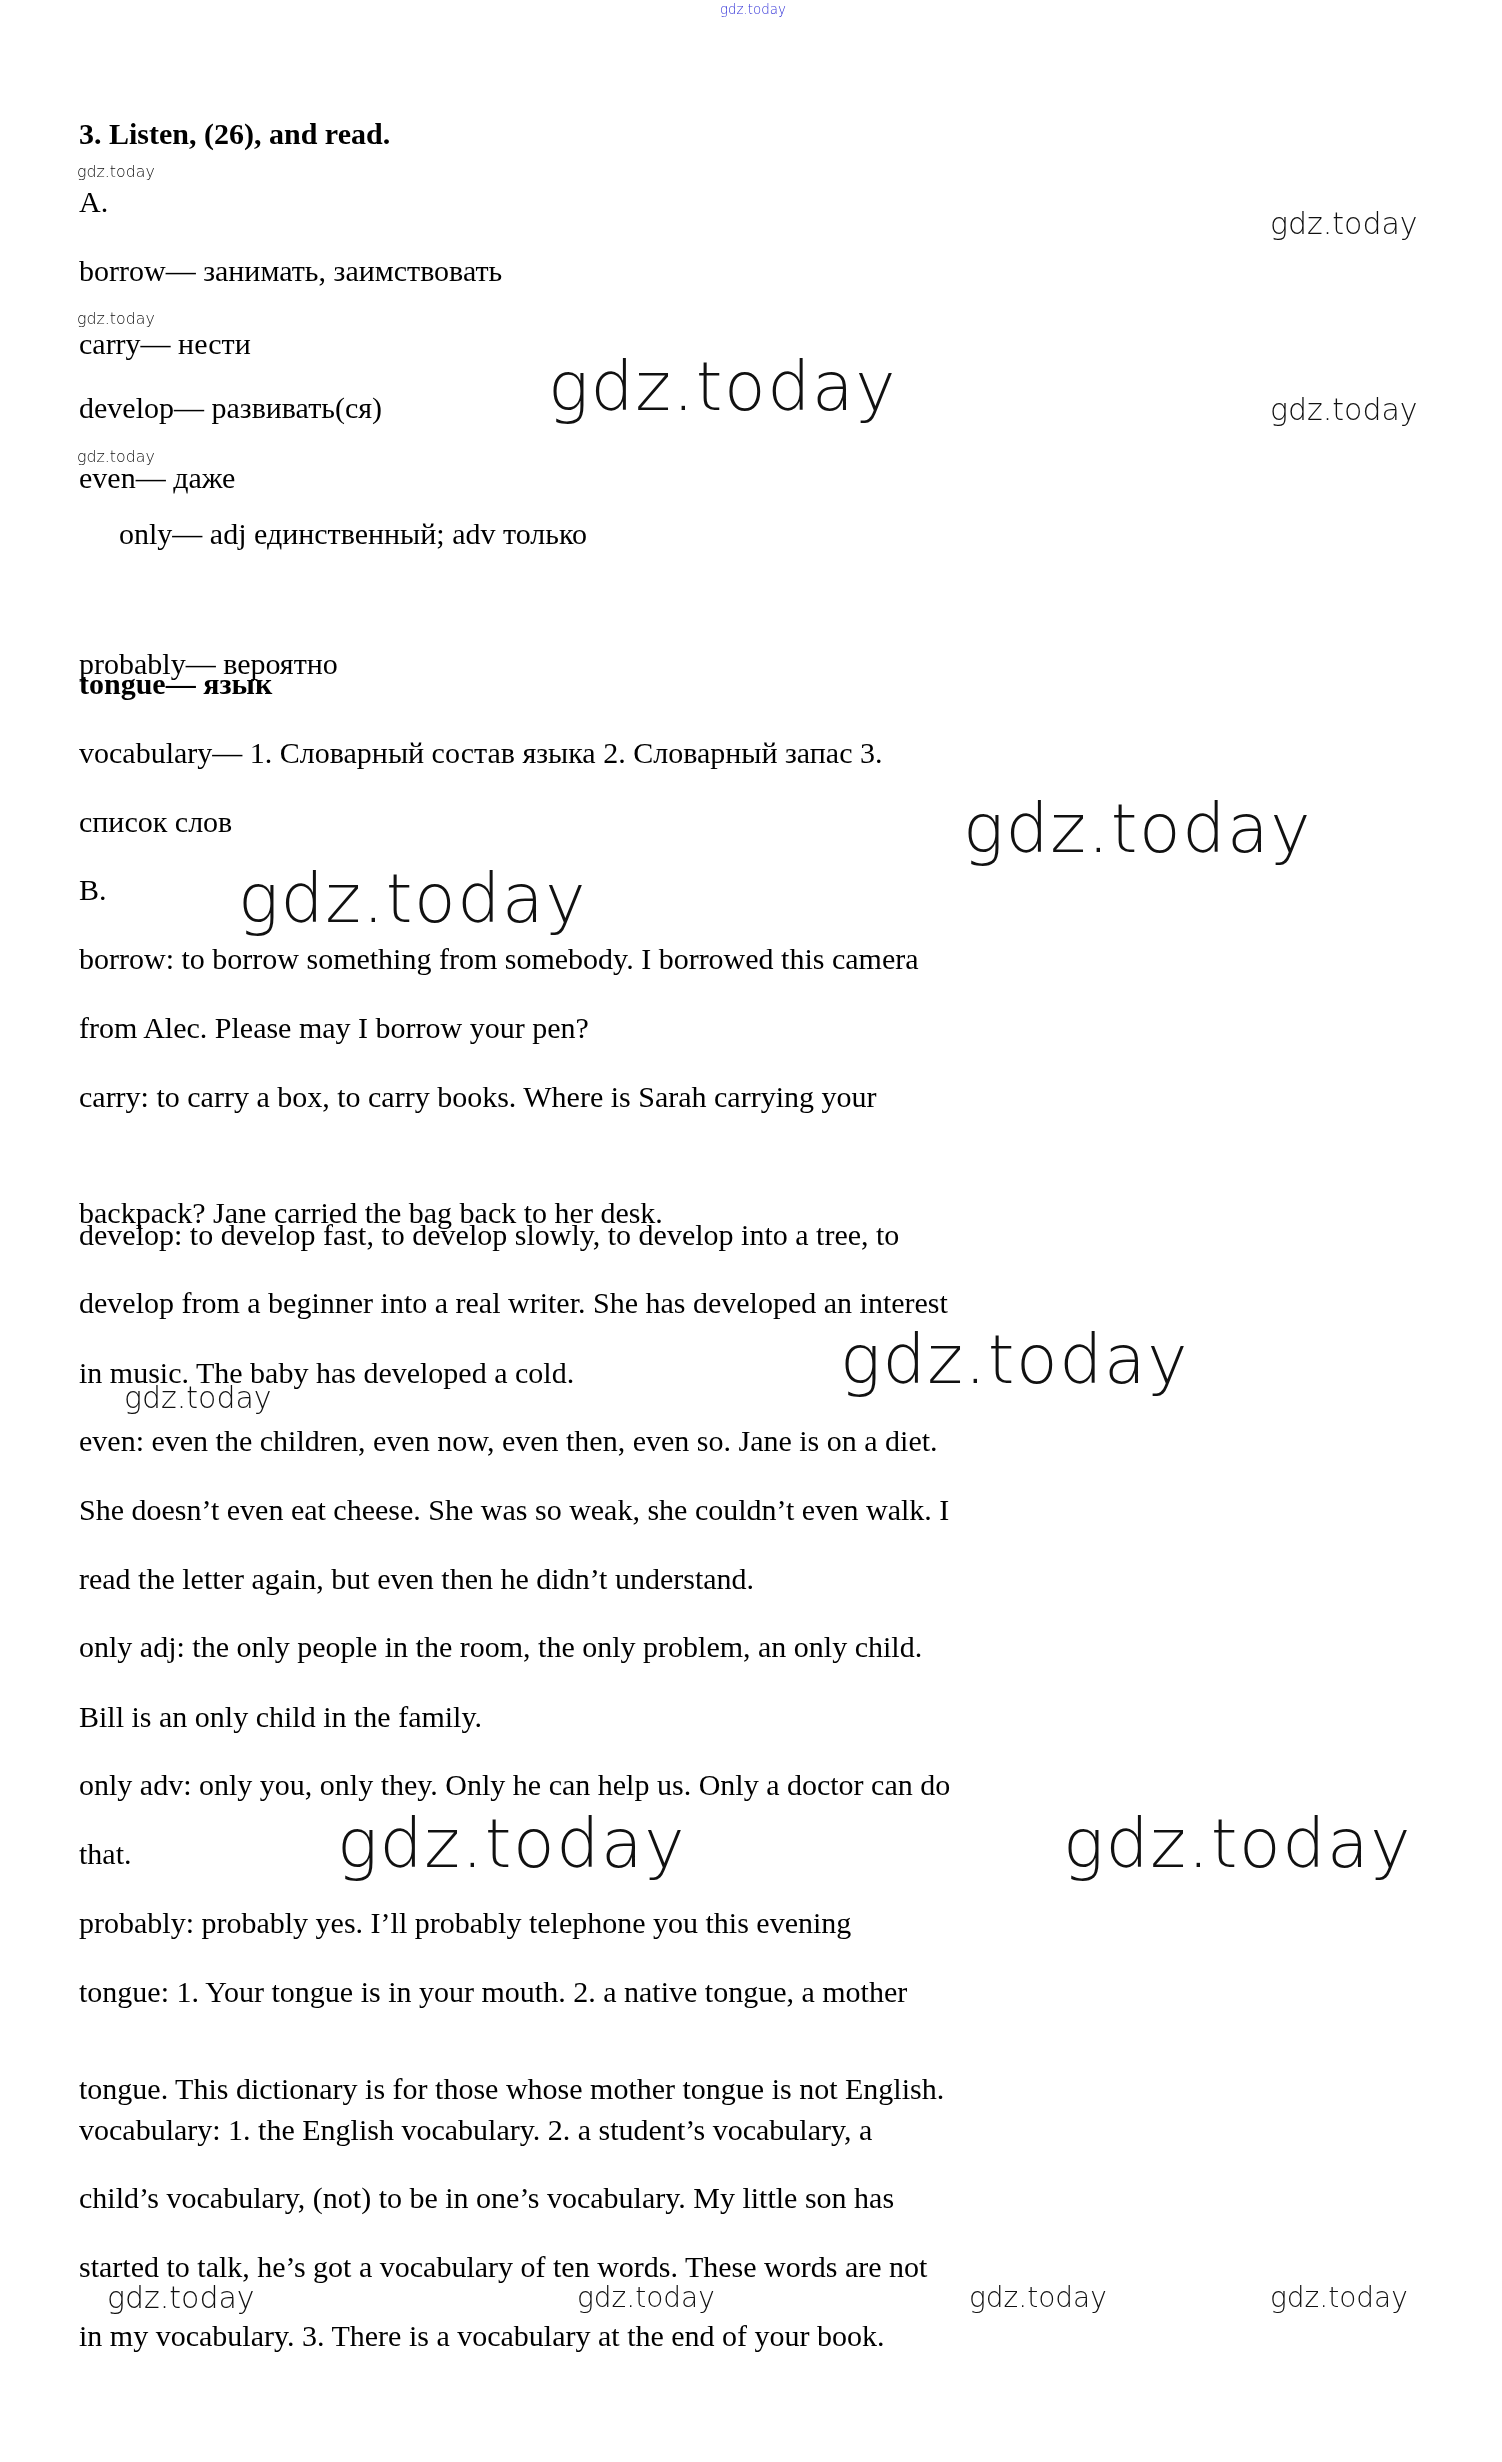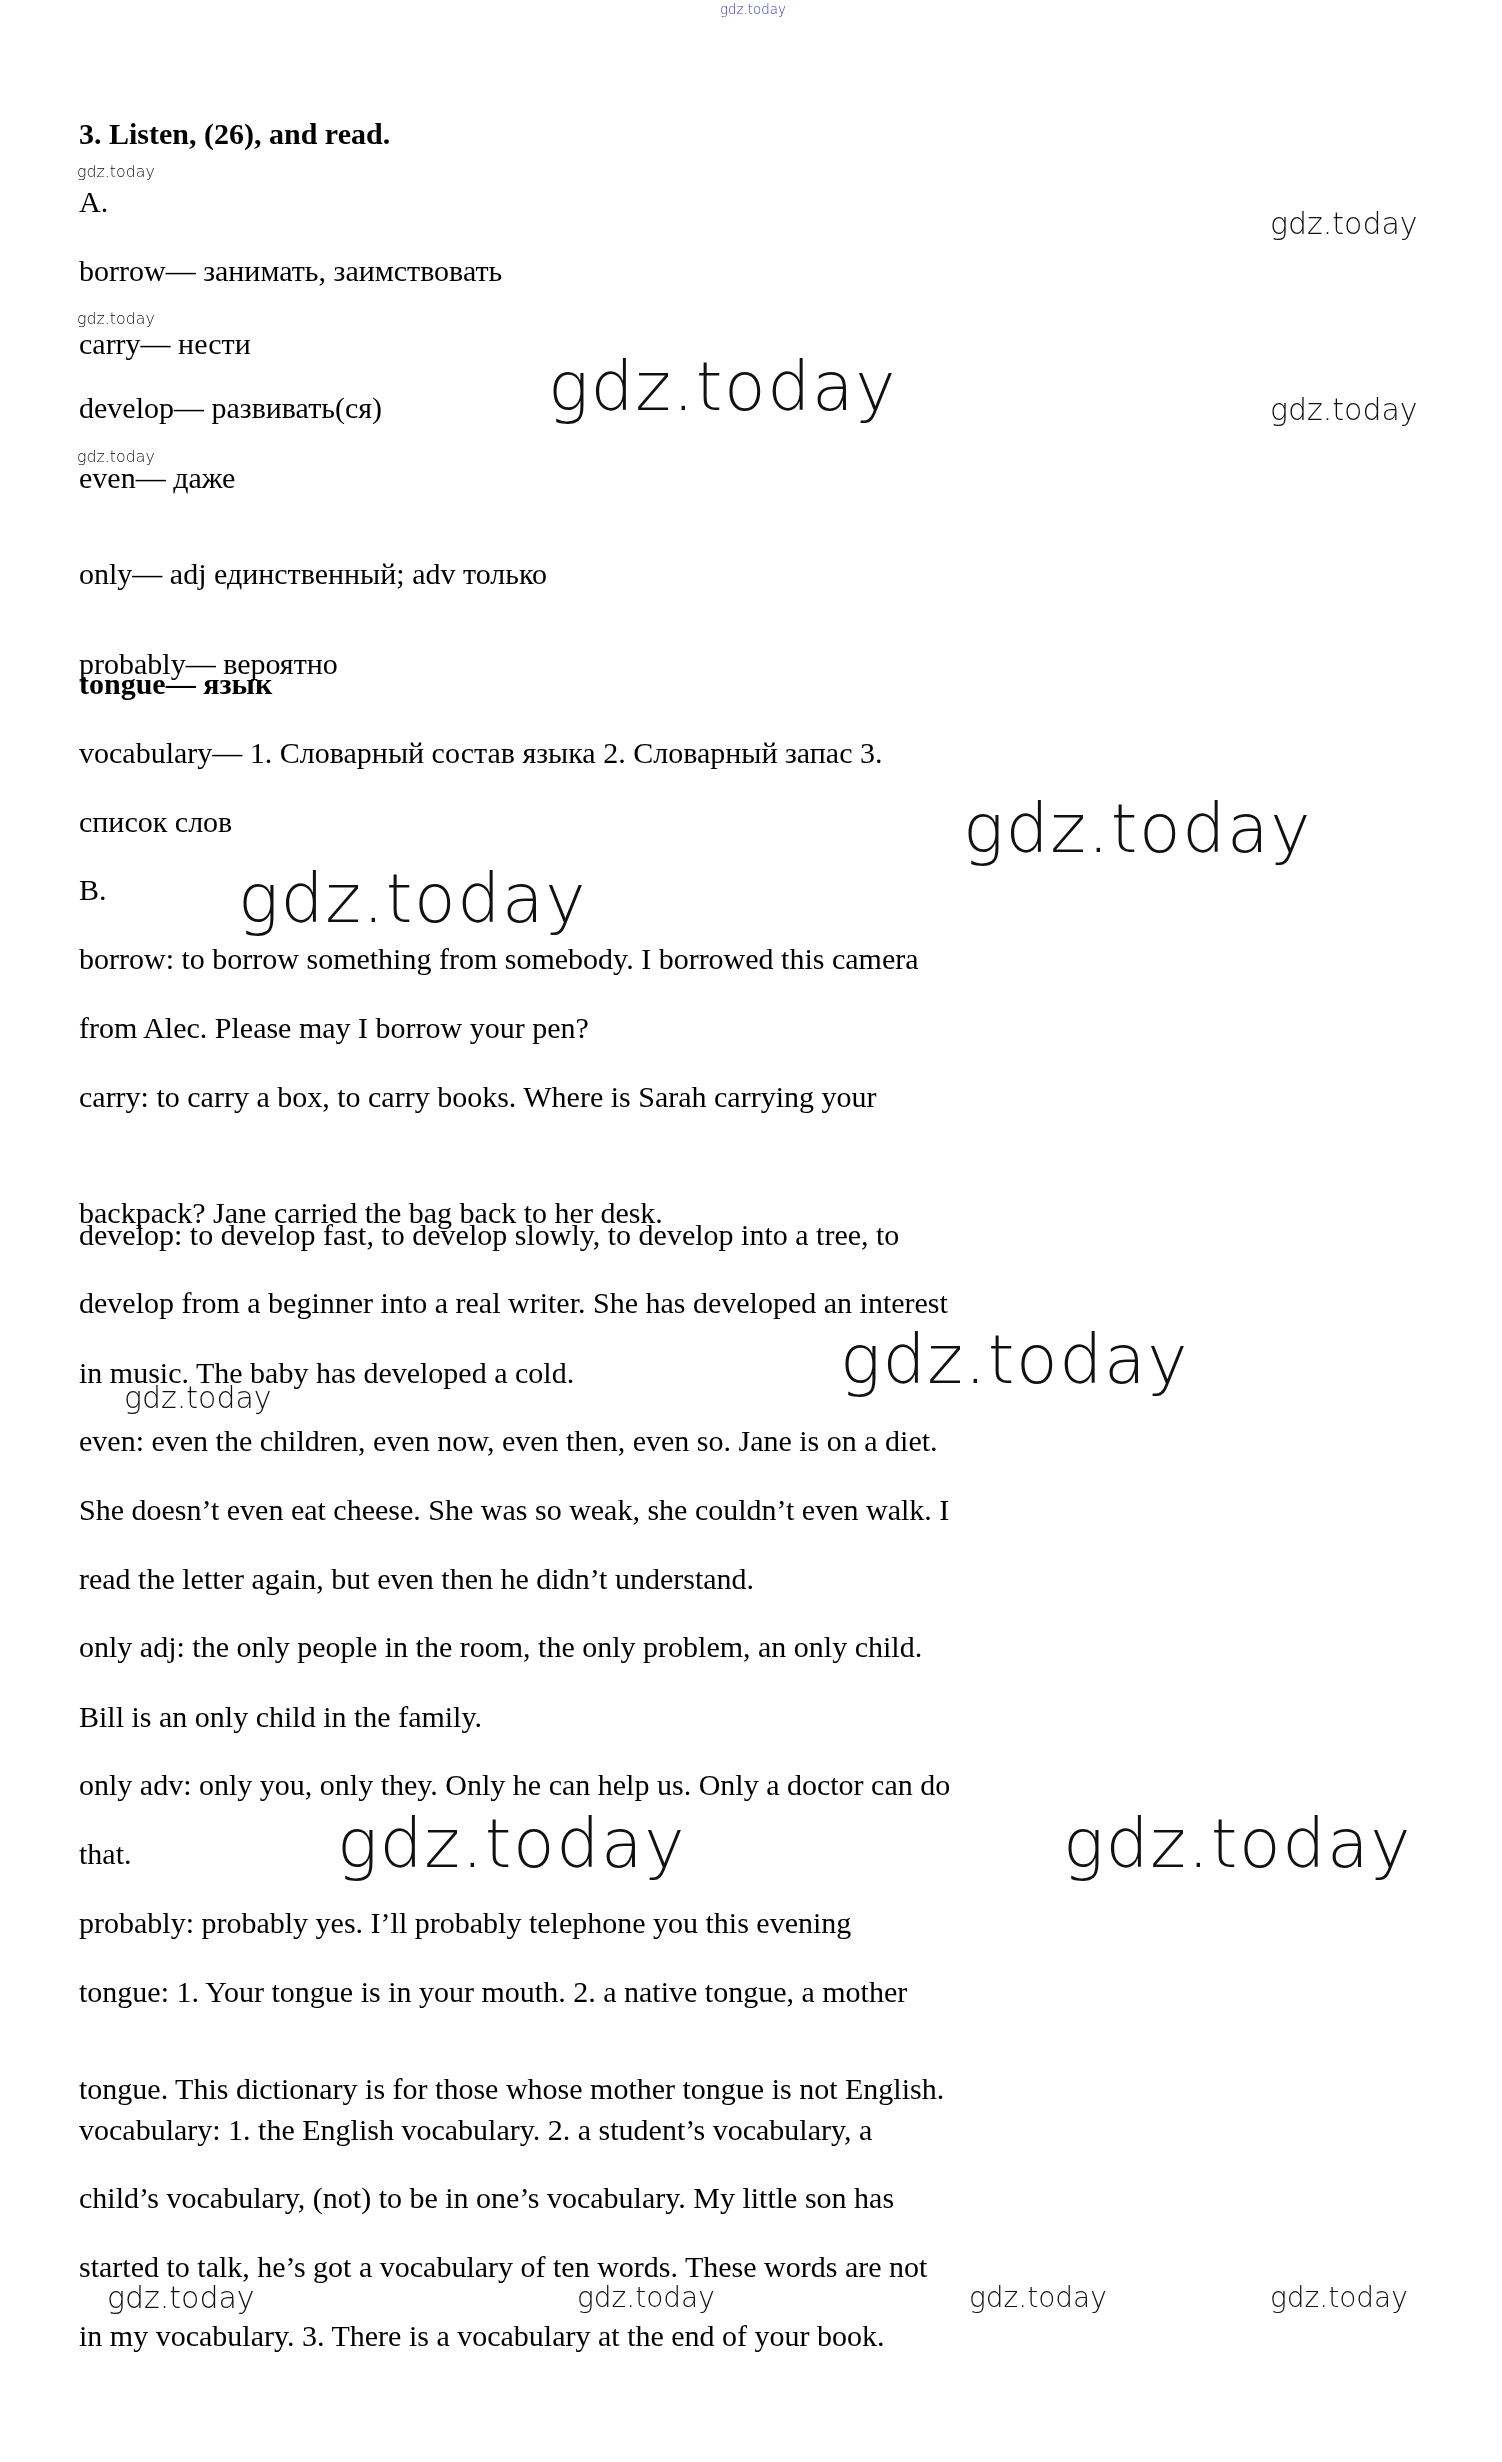--- a/index.html
+++ b/index.html
@@ -46,21 +46,21 @@
   <div class="wm wm-xs2" style="left:1270px; top:2281px;">gdz.today</div>
 
   <div class="line title" style="top:110px;">3. Listen, (26), and read.</div>
 
   <div class="line" style="top:178px;">A.</div>
   <div>
     <div class="line" style="top:247px;">borrow— занимать, заимствовать</div>
     <div class="line" style="top:320px;">carry— нести</div>
     <div class="line" style="top:384px;">develop— развивать(ся)</div>
     <div class="line" style="top:454px;">even— даже</div>
-    <div class="line" style="top:550px;">only— adj единственный; adv только</div>
+    <div class="line" style="top:510px;margin-left:40px;">only— adj единственный; adv только</div>
     <div class="line" style="top:604px;margin-top:36px;">probably— вероятно</div>
     <div class="line" style="top:660px;font-weight:bold;">tongue— язык</div>
     <div class="line" style="top:729px;">vocabulary— 1. Словарный состав языка 2. Словарный запас 3.</div>
     <div class="line" style="top:798px;">список слов</div>
   </div>
 
   <div class="line" style="top:866px;">B.</div>
   <div>
     <div class="line" style="top:935px;">borrow: to borrow something from somebody. I borrowed this camera</div>
     <div class="line" style="top:1004px;">from Alec. Please may I borrow your pen?</div>

